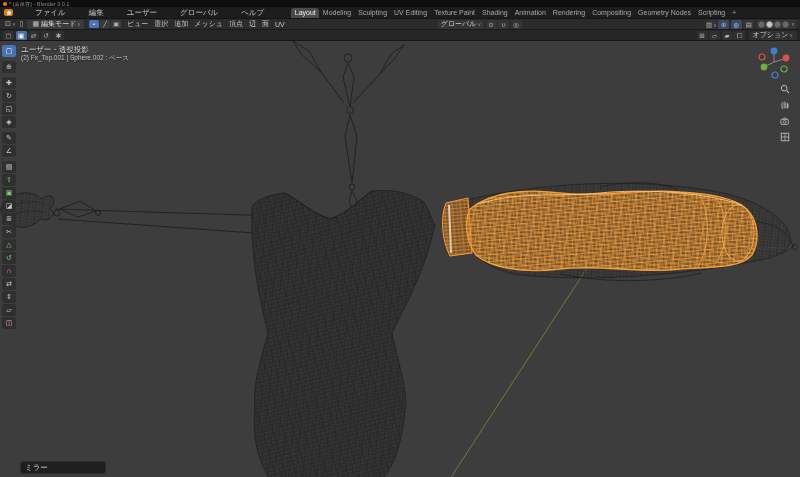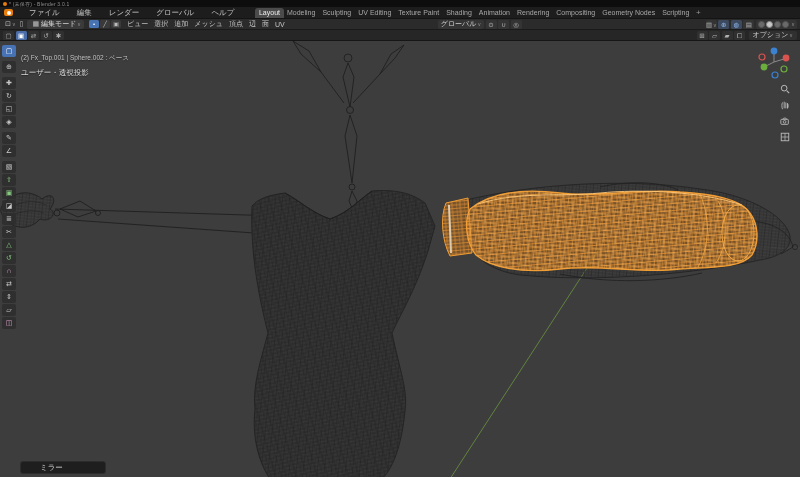--- a/index.html
+++ b/index.html
@@ -6,21 +6,21 @@
   html,body { width:800px; height:477px; overflow:hidden; background:#1d1d1d;
     font-family:"Liberation Sans","DejaVu Sans",sans-serif; -webkit-font-smoothing:antialiased; }
   .app { width:800px; height:477px; display:flex; flex-direction:column; position:relative; }
 
   
   .title-strip { height:7px; background:#0d0d0d; display:flex; align-items:center; padding-left:3px; gap:2px; }
   .title-strip .dot { width:4px; height:4px; border-radius:50%; background:#e87d0d; }
   .title-strip span { font-size:5px; color:#8f8f8f; letter-spacing:.2px; white-space:nowrap; }
 
   
-  .menubar { height:12px; background:#1d1d1d; display:flex; align-items:center; padding:0 4px; gap:9px; border-bottom:1px solid #141414; }
+  .menubar { height:12px; background:#1d1d1d; display:flex; align-items:center; padding:0 4px; gap:15px; border-bottom:1px solid #141414; }
   .blender-logo { width:9px; height:7px; border-radius:2px; background:#e87d0d; position:relative; margin-right:3px; flex:none; }
   .blender-logo:after { content:""; position:absolute; left:2.5px; top:1.5px; width:4px; height:4px; border-radius:50%; background:#fff; }
   .menu-item { font-size:7.5px; color:#c3c3c3; padding:1px 4px; border-radius:2px; white-space:nowrap; }
   .ws-tabs { display:flex; align-items:center; margin-left:8px; gap:0; }
   .ws-tab { font-size:7px; color:#a8a8a8; padding:1.5px 3.5px; border-radius:3px 3px 0 0; white-space:nowrap; }
   .ws-tab.active { background:#4b4b4b; color:#ececec; }
   .ws-add { font-size:8px; color:#9a9a9a; padding:0 3px; }
 
   
   .vp-header { height:11px; background:#2b2b2b; display:flex; align-items:center; padding:0 3px; border-bottom:1px solid #1a1a1a; }
@@ -45,56 +45,56 @@
   .tool-settings { height:11px; background:#262626; display:flex; align-items:center; padding:0 3px; border-bottom:1px solid #161616; }
   .ts-icon { width:11px; height:9px; border-radius:1.5px; background:#303030; color:#b0b0b0; font-size:6.5px; line-height:9px; text-align:center; margin-right:1.5px; }
   .ts-icon.lit { background:#4b6ea9; color:#fff; }
   .opt-btn { display:flex; align-items:center; background:#303030; border-radius:2px; height:9px; padding:0 4px; margin-left:2px; }
   .opt-btn .lbl { font-size:7px; color:#cfcfcf; }
 
   
   .viewport { position:relative; flex:1; background:#3d3d3d; overflow:hidden; }
   .scene { position:absolute; inset:0; }
 
-  .vp-label-1 { position:absolute; left:21px; top:4px; font-size:7.5px; color:#d6d6d6; text-shadow:0 1px 1px #00000066;margin-top:23px; }
+  .vp-label-1 { position:absolute; left:21px; top:4px; font-size:7.5px; color:#d6d6d6; text-shadow:0 1px 1px #00000066; }
   .vp-label-2 { position:absolute; left:21px; top:13px; font-size:6.5px; color:#c2c2c2; text-shadow:0 1px 1px #00000066; }
 
   
   .toolcol { position:absolute; left:2px; top:4px; display:flex; flex-direction:column; width:14px; }
   .tool { width:14px; height:12px; border-radius:2px; background:#2d2d2dd9; color:#c9c9c9; font-size:7px; line-height:12px; text-align:center; margin-bottom:1px; }
   .tool.active { background:#4772b3; color:#fff; }
   .tool.gap { margin-top:3px; }
   .tool.green { color:#86c97e; }
   .tool.pink { color:#dba0cd; }
 
   
   .gizmo { position:absolute; right:8px; top:3px; width:36px; height:36px; }
   .nav-icons { position:absolute; right:9px; top:41px; display:flex; flex-direction:column; gap:3px; }
   .nav-btn { width:13px; height:13px; border-radius:50%; background:#3d3d3dcc; display:flex; align-items:center; justify-content:center; }
 
   
   .op-panel { position:absolute; left:20px; bottom:3px; width:86px; height:13px; background:#191919d9;
-    border:1px solid #2c2c2c; border-radius:3px; display:flex; align-items:center; padding:0 19px; }
+    border:1px solid #2c2c2c; border-radius:3px; display:flex; align-items:center; padding:0 4px; }
   .op-panel span { font-size:7.5px; color:#d8d8d8; }
 </style>
 </head>
 <body>
 
 <div class="app">
 
   <div class="title-strip">
     <div class="dot"></div>
     <span>* (未保存) - Blender 3.0.1</span>
   </div>
 
   <div class="menubar">
     <div class="blender-logo"></div>
     <div class="menu-item">ファイル</div>
     <div class="menu-item">編集</div>
-    <div class="menu-item">レンダー</div>
+    <div class="menu-item">ユーザー</div>
     <div class="menu-item">グローバル</div>
     <div class="menu-item">ヘルプ</div>
     <div class="ws-tabs">
       <div class="ws-tab active">Layout</div>
       <div class="ws-tab">Modeling</div>
       <div class="ws-tab">Sculpting</div>
       <div class="ws-tab">UV Editing</div>
       <div class="ws-tab">Texture Paint</div>
       <div class="ws-tab">Shading</div>
       <div class="ws-tab">Animation</div>

